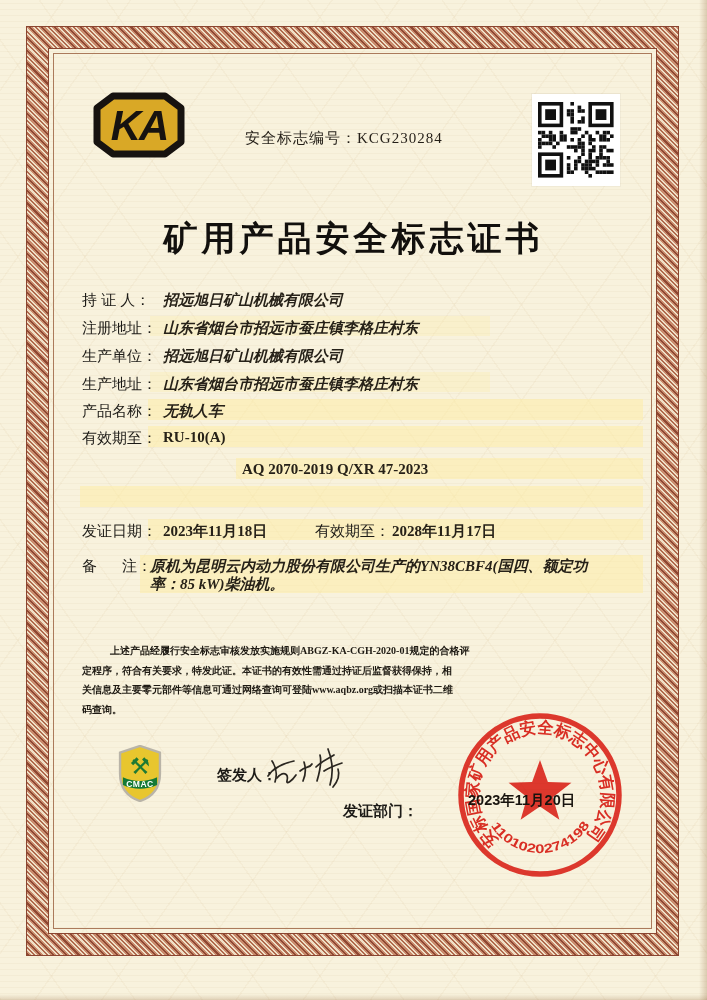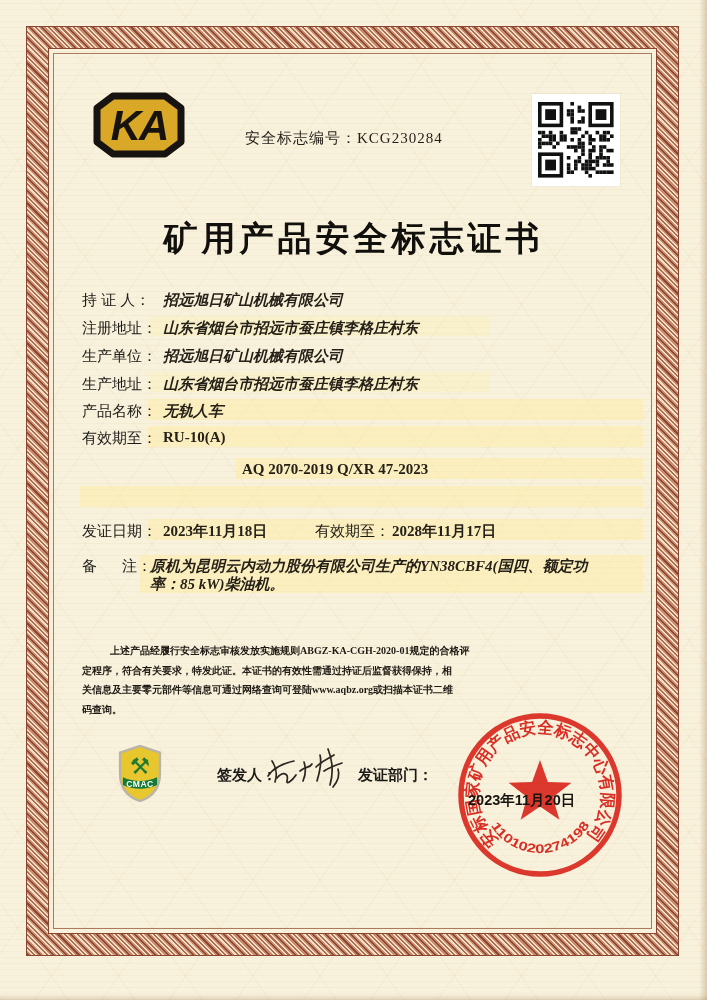--- a/index.html
+++ b/index.html
@@ -54,22 +54,22 @@
   .val.kai{font-style:italic;}
   .val.wrap{white-space:normal;width:462px;line-height:18px;}
 
   .statement{position:absolute;left:82px;top:641px;width:470px;z-index:2;
     font-size:10px;font-weight:bold;color:#1e1a13;line-height:19.5px;}
   .statement .line.first{text-indent:28px;}
 
   .cmac-badge{position:absolute;left:117px;top:745px;width:46px;height:57px;z-index:2;}
   .issuer-label{position:absolute;left:217px;top:766px;font-family:"Liberation Sans","DejaVu Sans",sans-serif;
     font-weight:bold;font-size:15px;color:#1c1a16;z-index:2;}
-  .dept-label{position:absolute;left:343px;top:766px;font-family:Liberation Sans, sans-serif;
-    font-weight:bold;font-size:15px;color:#1c1a16;z-index:2;margin-left:15px;}
+  .dept-label{position:absolute;left:343px;top:802px;font-family:Liberation Sans, sans-serif;
+    font-weight:bold;font-size:15px;color:#1c1a16;z-index:2;}
   .signature{position:absolute;left:262px;top:740px;width:100px;height:52px;z-index:3;}
   .seal{position:absolute;left:456px;top:711px;width:168px;height:168px;z-index:3;
     mix-blend-mode:multiply;opacity:0.95;}
   .seal-date{position:absolute;left:468px;top:791px;width:120px;z-index:4;
     font-family:"Liberation Sans","DejaVu Sans",sans-serif;
     font-weight:bold;font-size:14.5px;color:#17130e;white-space:pre;}
 </style>
 </head>
 <body>
 

